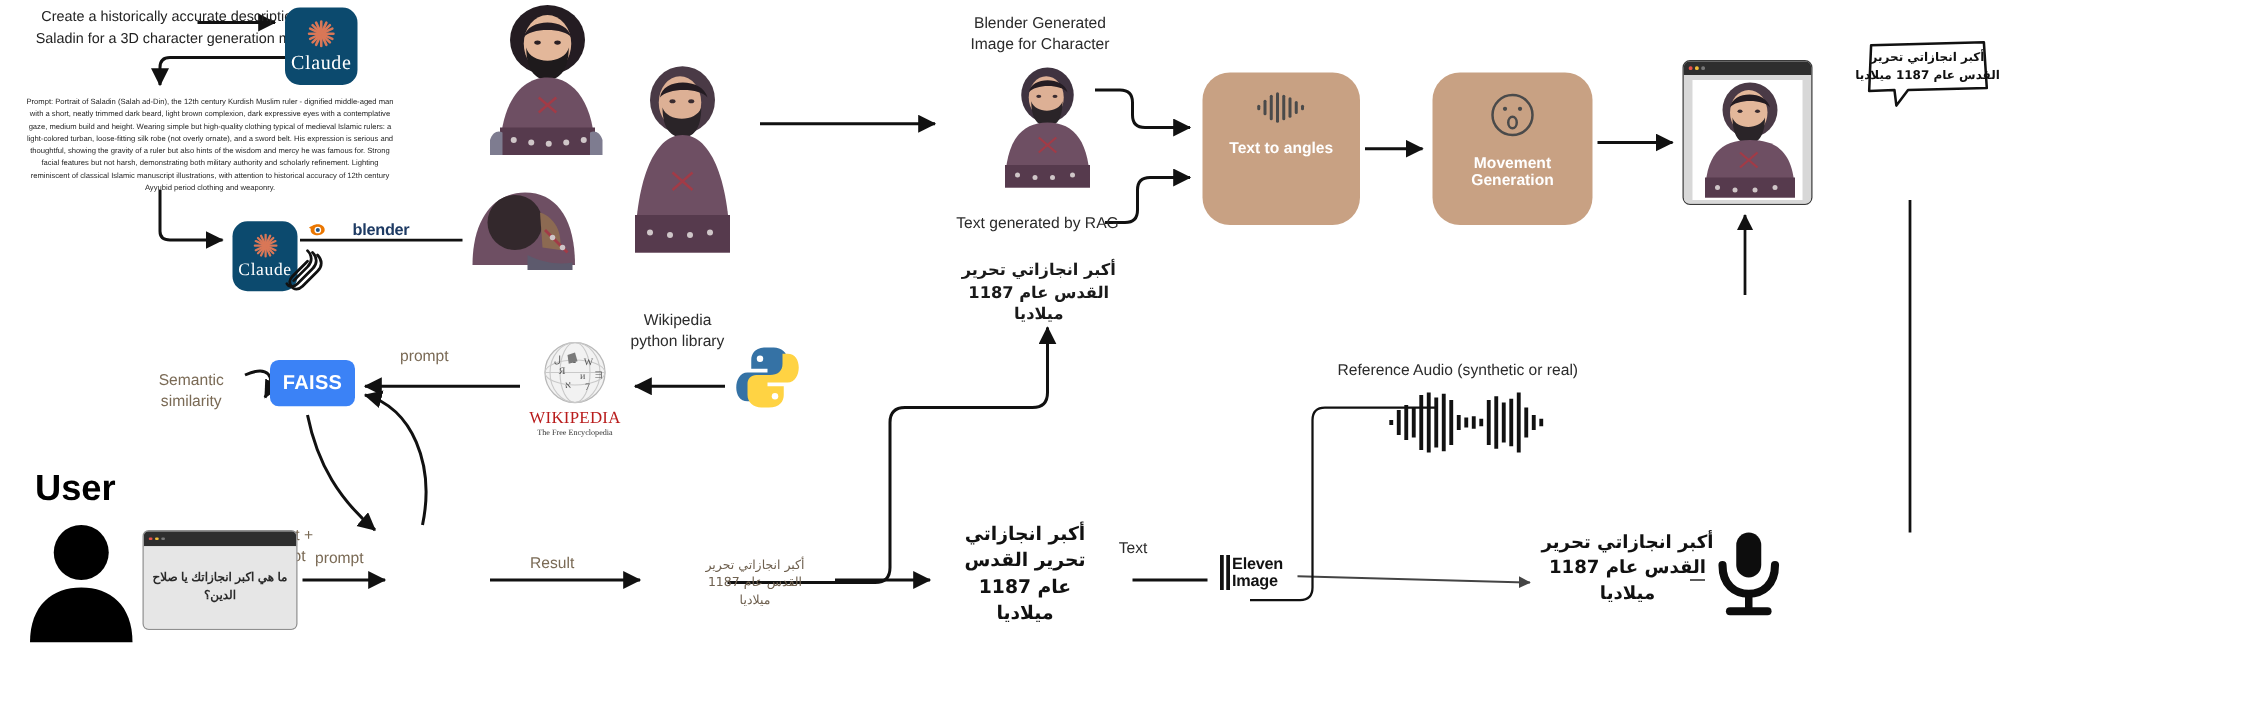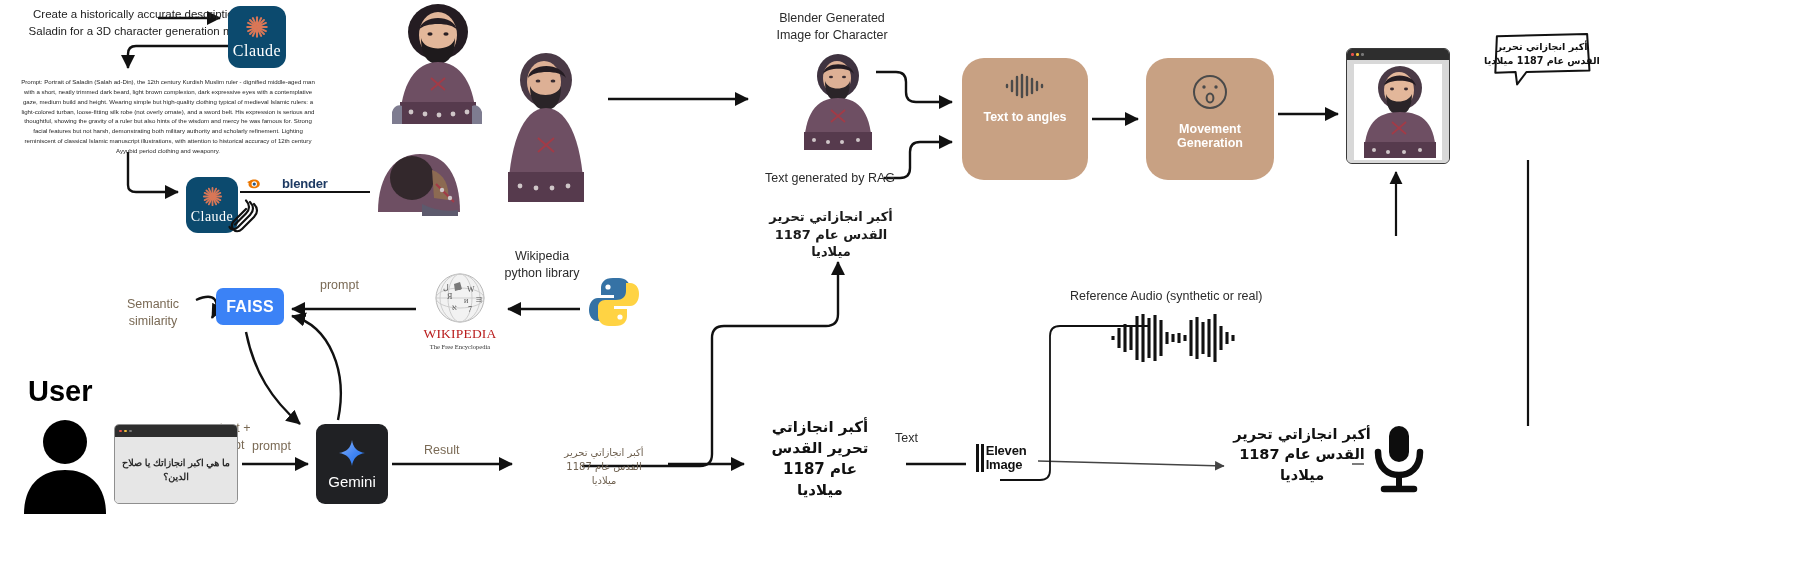--- a/index.html
+++ b/index.html
@@ -599,35 +599,20 @@
     <div class="titlebar">
       <span class="dot r"></span>
       <span class="dot y"></span>
       <span class="dot g"></span>
     </div>
     <div class="body">
       <div id="chat-question">ما هي اكبر انجازاتك يا صلاح الدين؟</div>
     </div>
   </div>
 
-  <div class="abs" id="gemini-box">
-    <span>
-      <svg width="28" height="28" viewBox="0 0 28 28">
-        <defs>
-          <linearGradient id="gg" x1="0" y1="0" x2="1" y2="1">
-            <stop offset="0%" stop-color="#8ab4f8"></stop>
-            <stop offset="55%" stop-color="#4285f4"></stop>
-            <stop offset="100%" stop-color="#1a73e8"></stop>
-          </linearGradient>
-        </defs>
-        <path d="M14 1 C15 8.6 19.4 13 27 14 C19.4 15 15 19.4 14 27 C13 19.4 8.6 15 1 14 C8.6 13 13 8.6 14 1 Z" fill="url(#gg)"></path>
-      </svg>
-    </span>
-    <span class="g-word">Gemini</span>
-  </div>
 
   <div class="abs lbl lbl-brown" id="prompt-label-gemini">prompt</div>
 
   <div class="abs lbl lbl-brown" id="result-label">Result</div>
 
   <div class="abs arabic" id="arabic-result">أكبر انجازاتي تحرير القدس عام 1187 ميلاديا</div>
 
   <div class="abs arabic" id="arabic-mid">أكبر انجازاتي تحرير القدس عام 1187 ميلاديا</div>
 
   <div class="abs lbl" id="text-label">Text</div>

